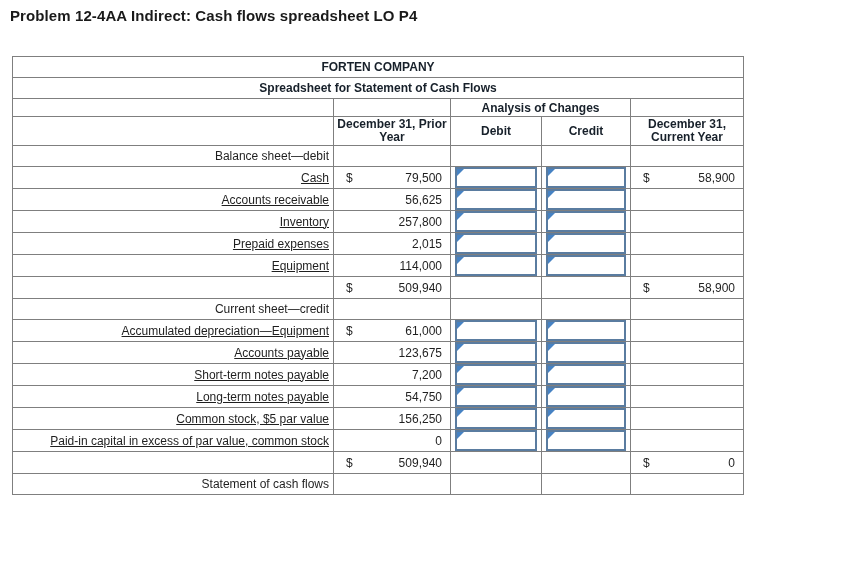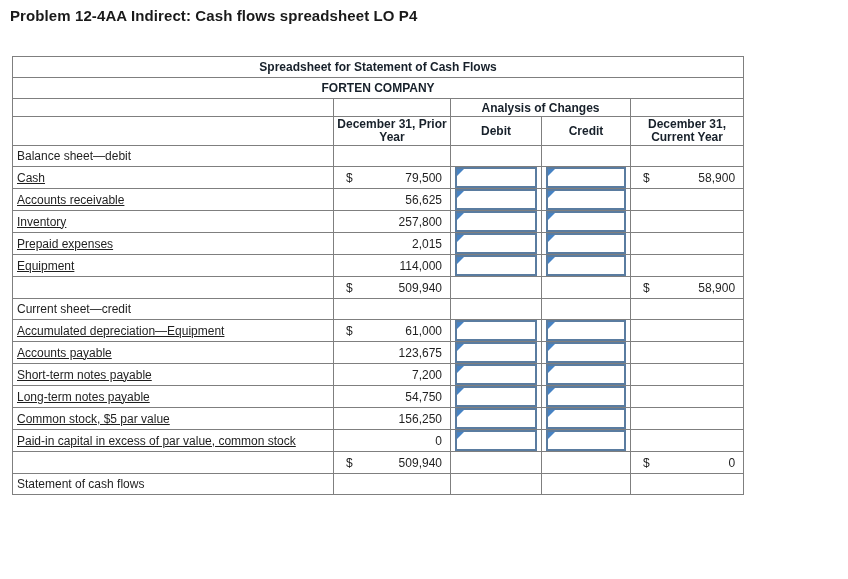--- a/index.html
+++ b/index.html
@@ -14,21 +14,21 @@
 
   table.sheet{border-collapse:collapse;table-layout:fixed;width:731px;margin:21px 0 0 2px;font-size:12px;color:#1f1f1f;}
   table.sheet td{border:1px solid #7f7f7f;padding:0 4px;height:21px;overflow:hidden;white-space:nowrap;background:#fff;box-sizing:border-box;}
   table.sheet{border:1px solid #595959;}
 
   thead td{background:#74a9dc;font-weight:bold;text-align:center;color:#17202a;}
   tr.r-title td{height:21px;}
   tr.r-analysis td{height:18px;}
   tr.r-colhead td{height:29px;line-height:13px;white-space:normal;padding:1px 2px;}
 
-  td.c-label{text-align:left;padding-left:4px;}
+  td.c-label{text-align:right;padding-left:4px;}
   td.c-label.indent{text-decoration:underline;}
 
   td.c-amount{padding:0;}
   .amt{display:flex;justify-content:space-between;align-items:center;height:100%;padding:0 4px 0 8px;}
   .amt .value{flex:1;text-align:right;}
 
   tr.row-total td{height:22px;}
   td.c-total{border-bottom:3px solid #000;border-left:1px solid #1a1a1a;border-right:1px solid #1a1a1a;}
 
   td.c-input{padding:0;}
@@ -46,24 +46,24 @@
   <table class="sheet">
     <colgroup>
       <col style="width:321px">
         <col style="width:117px">
         <col style="width:91px">
         <col style="width:89px">
         <col style="width:113px">
     </colgroup>
     <thead>
       <tr class="r-title">
-        <td colspan="5">Spreadsheet for Statement of Cash Flows</td>
+        <td colspan="5">FORTEN COMPANY</td>
       </tr>
       <tr class="r-title">
-        <td colspan="5">FORTEN COMPANY</td>
+        <td colspan="5">Spreadsheet for Statement of Cash Flows</td>
       </tr>
       <tr class="r-analysis">
         <td></td>
         <td></td>
         <td colspan="2">Analysis of Changes</td>
         <td></td>
       </tr>
       <tr class="r-colhead">
         <td></td>
         <td>December 31, Prior Year</td>

